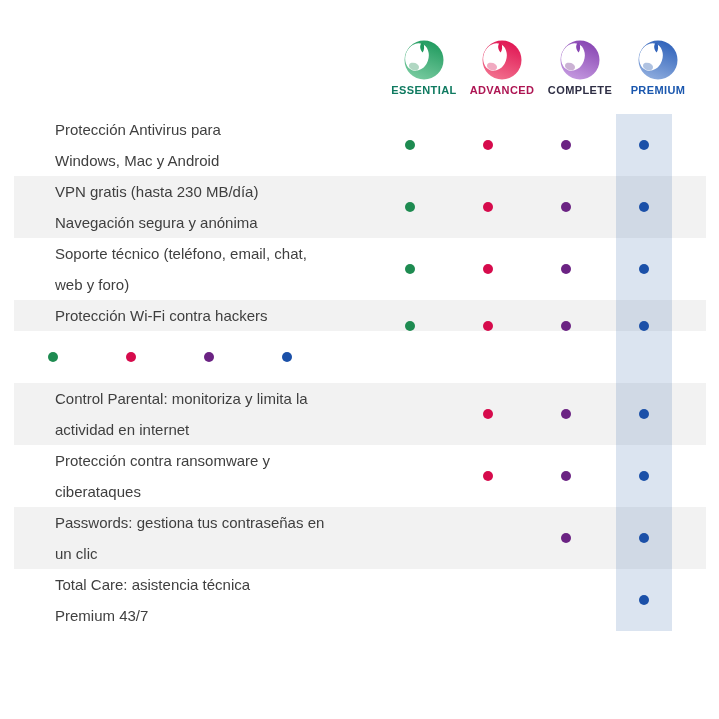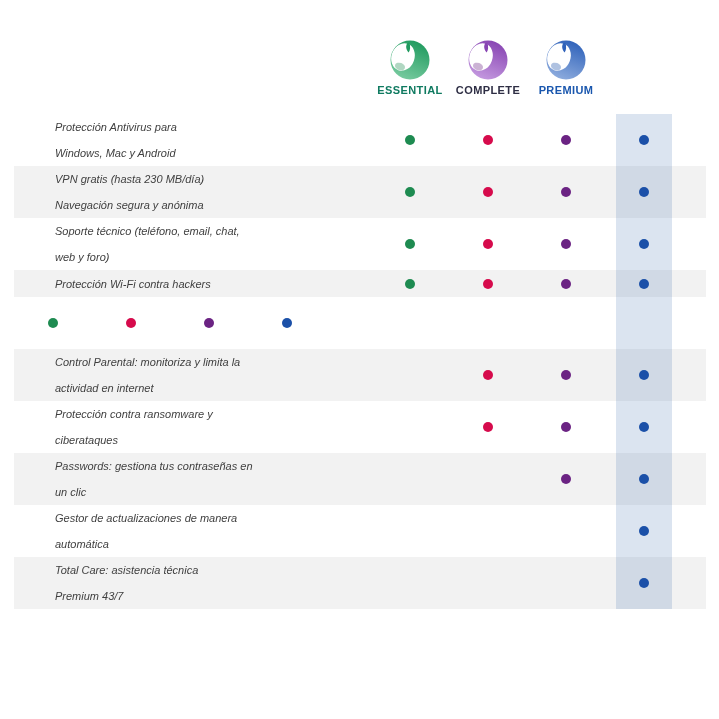--- a/index.html
+++ b/index.html
@@ -11,21 +11,21 @@
   html,body{background:#ffffff;}
   body{font-family:"Liberation Sans", sans-serif;}
   .page{
     position:relative;
     width:719px;height:719px;
     background:#ffffff;
     overflow:hidden;
   }
   .header{
     display:flex;
-    padding:40px 0 0 14px;
+    padding:40px 0 0 28px;
     align-items:flex-start;
   }
   .spacer{width:357px;flex:none;}
   .tier-col{
     width:78px;flex:none;
     display:flex;flex-direction:column;align-items:center;
   }
   .tier-icon{width:40px;height:40px;}
   .tier-icon svg{display:block;width:40px;height:40px;}
   .tier-label{
@@ -38,30 +38,29 @@
   }
   .rows{
     position:relative;
     margin:17px 13px 0 14px;
   }
   .rowlist .row{
     display:flex;
     align-items:center;
   }
   .rowlist .row.h2{min-height:52px;}
-  .rowlist .row.h1{min-height:27px;}
+  .rowlist .row.h1{min-height:27px;align-items:flex-end;}
   .rowlist .row:nth-child(even){background:var(--alt-row);}
   .feature{
     width:357px;flex:none;
     padding-left:41px;
-    font-size:11px;
-    line-height:26px;
+    font-size:15px;
+    line-height:31px;
     color:var(--text);
     white-space:pre-line;
-    font-style:italic;
   }
   .dotcell{
     width:78px;flex:none;
     display:flex;justify-content:center;align-items:center;
   }
   .dot{
     position:relative;z-index:2;
     width:10px;height:10px;border-radius:50%;
   }
   .band{
@@ -95,20 +94,42 @@
     <g clip-path="url(#pg0c)">
       <ellipse cx="13" cy="17" rx="11.5" ry="14" fill="#ffffff" transform="rotate(20 13 17)"></ellipse>
       <path d="M17.3 2.9 C15.7 5.6 15.6 9.2 18.6 12.4 C20.4 10.2 20.6 5.8 19.3 2.7 Z" fill="#1f9a5e"></path>
       <ellipse cx="10" cy="26.5" rx="5.2" ry="3.6" fill="#1e8b51" opacity="0.35" transform="rotate(20 10 26.5)"></ellipse>
     </g>
   </svg>
         </div>
     <div class="tier-label" style="color: rgb(15, 122, 96);">ESSENTIAL</div>
   </div>
 
+  <div class="tier-col">
+    <div class="tier-icon">
+          <svg viewBox="0 0 40 40" xmlns="http://www.w3.org/2000/svg" aria-hidden="true">
+    <defs>
+      <linearGradient id="pg1" x1="0.7" y1="0" x2="0.3" y2="1">
+        <stop offset="0" stop-color="#e01553"></stop>
+        <stop offset="1" stop-color="#f2728f"></stop>
+      </linearGradient>
+      <clipPath id="pg1c">
+                <circle cx="20" cy="20" r="19.5"></circle>
+              </clipPath>
+    </defs>
+    <circle cx="20" cy="20" r="19.5" fill="url(#pg1)"></circle>
+    <g clip-path="url(#pg1c)">
+      <ellipse cx="13" cy="17" rx="11.5" ry="14" fill="#ffffff" transform="rotate(20 13 17)"></ellipse>
+      <path d="M17.3 2.9 C15.7 5.6 15.6 9.2 18.6 12.4 C20.4 10.2 20.6 5.8 19.3 2.7 Z" fill="#e01553"></path>
+      <ellipse cx="10" cy="26.5" rx="5.2" ry="3.6" fill="#d60b4c" opacity="0.35" transform="rotate(20 10 26.5)"></ellipse>
+    </g>
+  </svg>
+        </div>
+    <div class="tier-label" style="color: rgb(173, 20, 82);">ADVANCED</div>
+  </div>
 
   <div class="tier-col">
     <div class="tier-icon">
           <svg viewBox="0 0 40 40" xmlns="http://www.w3.org/2000/svg" aria-hidden="true">
     <defs>
       <linearGradient id="pg2" x1="0.7" y1="0" x2="0.3" y2="1">
         <stop offset="0" stop-color="#8744b2"></stop>
         <stop offset="1" stop-color="#c59ae0"></stop>
       </linearGradient>
       <clipPath id="pg2c">
@@ -270,30 +291,20 @@
           <div class="dotcell"></div>
           <div class="dotcell">
             <span class="dot" style="background: rgb(107, 35, 131);"></span>
           </div>
           <div class="dotcell">
             <span class="dot" style="background: rgb(27, 80, 168);"></span>
           </div>
         </div>
 
 
-  <div class="row h2">
-    <div class="feature">Gestor de actualizaciones de manera
-automática</div>
-  <div class="dotcell"></div>
-          <div class="dotcell"></div>
-          <div class="dotcell"></div>
-          <div class="dotcell">
-            <span class="dot" style="background: rgb(27, 80, 168);"></span>
-          </div>
-        </div>
 
 
   <div class="row h2">
     <div class="feature">Total Care: asistencia técnica
 Premium 43/7</div>
   <div class="dotcell"></div>
           <div class="dotcell"></div>
           <div class="dotcell"></div>
           <div class="dotcell">
             <span class="dot" style="background: rgb(27, 80, 168);"></span>

